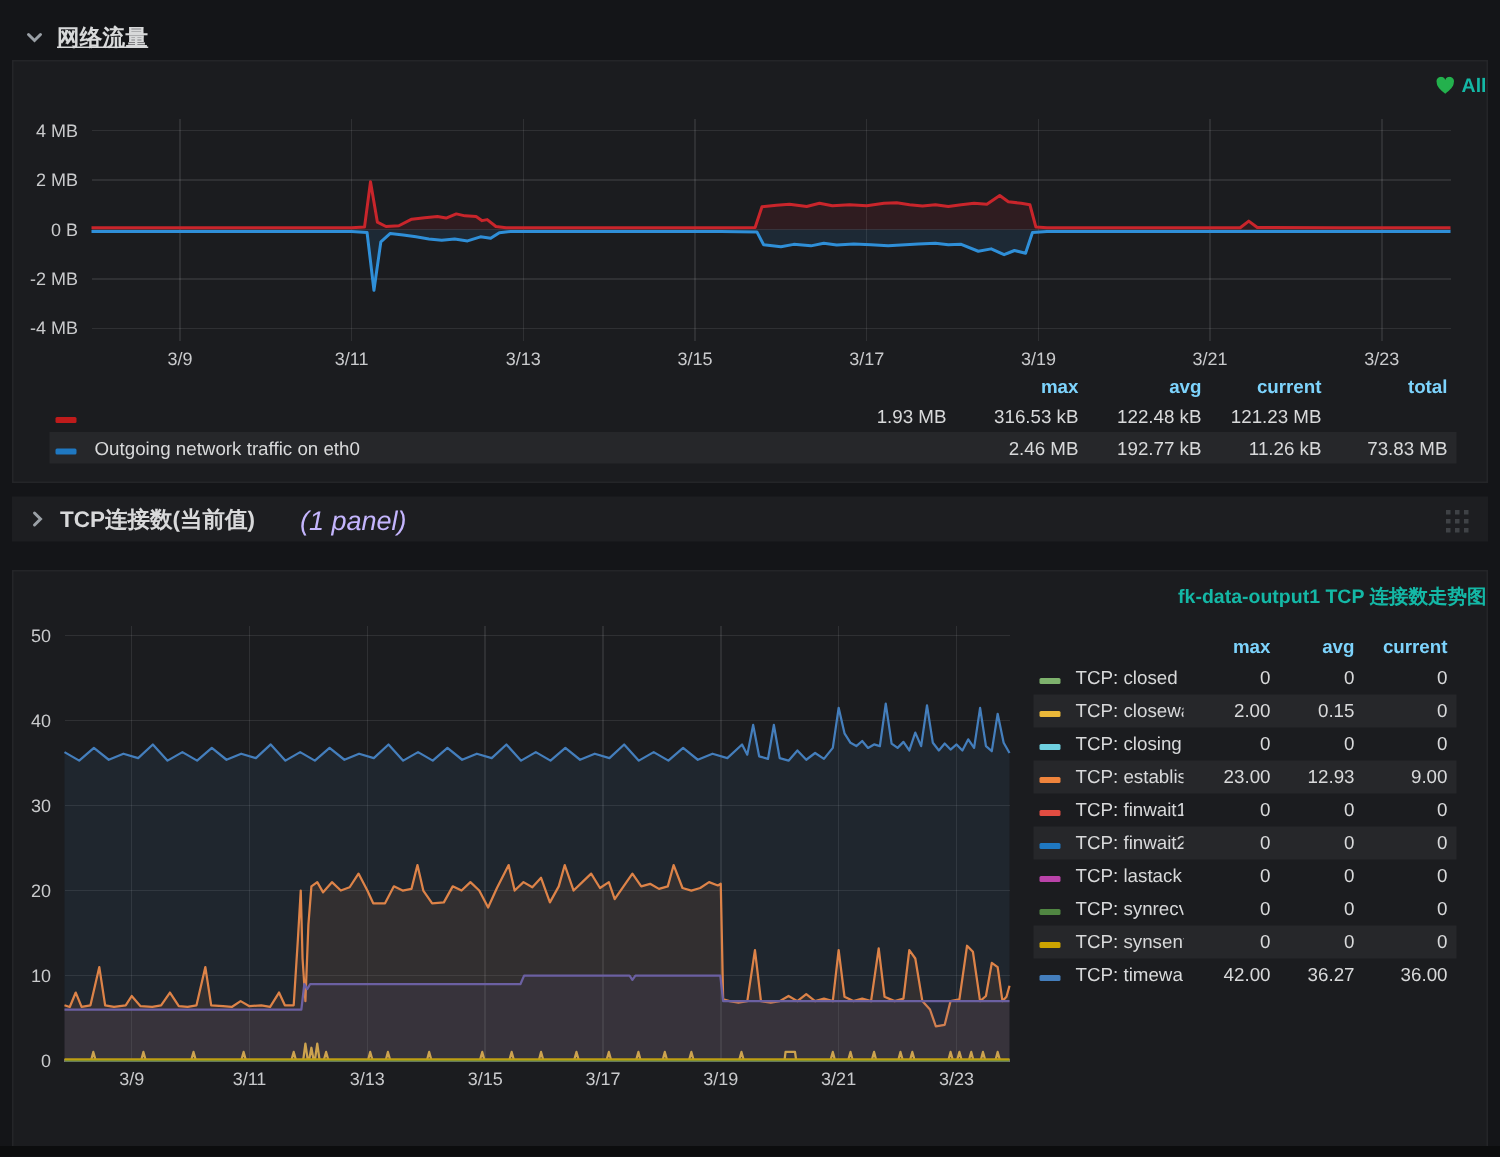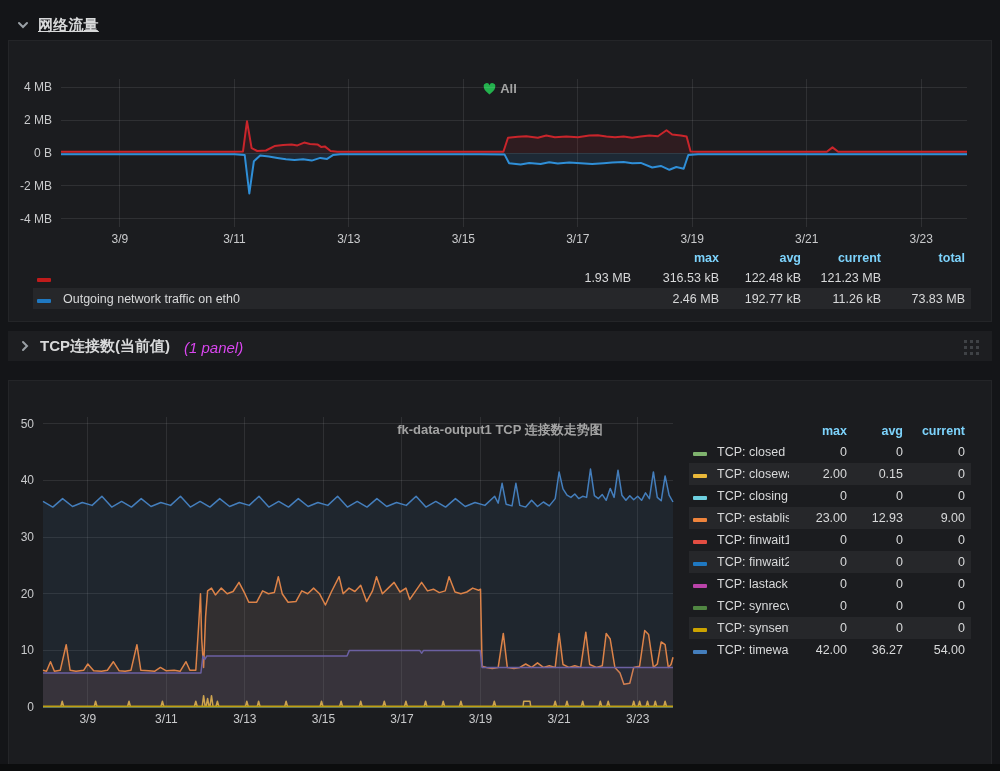--- a/index.html
+++ b/index.html
@@ -4,21 +4,21 @@
 <style>
   html,body{margin:0;padding:0;background:#0e0f11;}
   body{font-family:"Liberation Sans","DejaVu Sans",sans-serif;}
   #stage{position:relative;width:1000px;height:771px;background:#141518;overflow:hidden;}
 
   .row-header{position:absolute;display:flex;align-items:center;gap:8px;cursor:pointer;color:#d8d9da;text-decoration:underline;}
   .row-header .row-title{font-size:15px;font-weight:700;letter-spacing:.2px;}
   .chev{width:14px;height:14px;flex:0 0 auto;}
 
   .panel{position:absolute;background:#1b1c1f;border:1px solid rgba(255,255,255,0.045);box-sizing:border-box;}
-  .panel-title{position:absolute;left:0;right:0;text-align:center;font-size:13px;font-weight:700;color:#a3a3a3;cursor:pointer;margin-top:32px;}
+  .panel-title{position:absolute;left:0;right:0;text-align:right;font-size:13px;font-weight:700;color:#14b8a6;cursor:pointer;}
   .panel-title .heart{display:inline-block;vertical-align:-2px;margin-right:4px;}
 
   svg.chart{position:absolute;display:block;}
   svg.chart text{font-family:"Liberation Sans","DejaVu Sans",sans-serif;font-size:12px;font-weight:500;fill:#c9cacc;}
 
   .legend{position:absolute;font-size:12.5px;color:#d8d9da;}
   .lrow{display:grid;align-items:center;height:21px;}
   .legend2 .lrow{height:22px;}
   .lrow.lhead{height:18px;}
   .legend2 .lrow.lhead{height:20px;}
@@ -26,21 +26,21 @@
   .lcell{padding:0 6px;white-space:nowrap;overflow:hidden;}
   .lcell.num{text-align:right;}
   .lcell.hnum{text-align:right;color:#7dd3fc;font-weight:700;}
   .legend1 .lrow{grid-template-columns:24px 1fr 88px 82px 80px 84px;}
   .legend2 .lrow{grid-template-columns:22px 1fr 64px 56px 62px;}
   .swatch{display:inline-block;width:14px;height:4px;border-radius:1px;margin-left:4px;cursor:pointer;}
   .lname{cursor:pointer;}
 
   .collapsed-row{position:absolute;background:#1d1e21;display:flex;align-items:center;gap:8px;cursor:pointer;color:#d8d9da;}
   .collapsed-row .row-title{font-size:15px;font-weight:700;}
-  .panel-count{font-size:15px;font-style:italic;color:#d946ef;margin-left:6px;margin-top:2px;}
+  .panel-count{font-size:18px;font-style:italic;color:#c4b5fd;margin-left:22px;margin-top:2px;}
   .drag-handle{position:absolute;right:12px;top:6px;width:18px;height:20px;cursor:grab;}
 
   .bottom-edge{position:absolute;left:0;right:0;bottom:0;height:7px;background:#0c0d0e;}
 </style>
 </head>
 <body>
 
 <div id="stage">
 
   <div class="row-header" style="left:16px;top:13px;height:24px;">
@@ -260,19 +260,19 @@
           <div class="lcell lname">TCP: synsent</div>
           <div class="lcell num">0</div>
           <div class="lcell num">0</div>
           <div class="lcell num">0</div>
         </div>
         <div class="lrow">
           <div><span class="swatch" style="background: rgb(68, 126, 188);"></span></div>
           <div class="lcell lname">TCP: timewait</div>
           <div class="lcell num">42.00</div>
           <div class="lcell num">36.27</div>
-          <div class="lcell num">54.00</div>
+          <div class="lcell num">36.00</div>
         </div>
       </div>
   </div>
 
   <div class="bottom-edge"></div>
 </div>
 
 </body></html>

